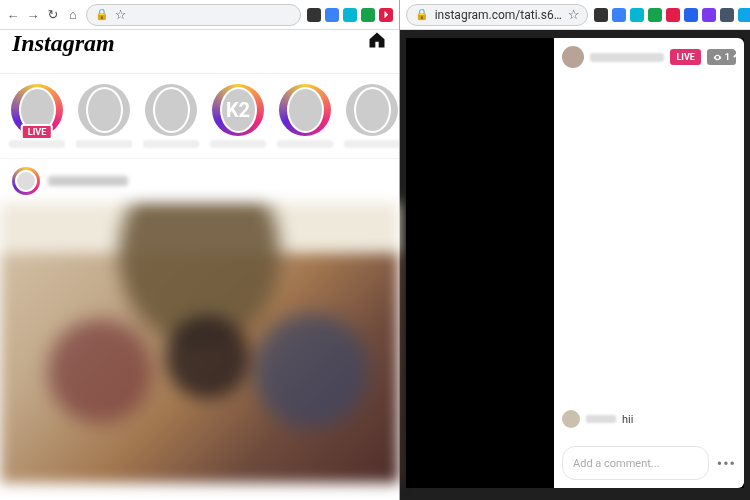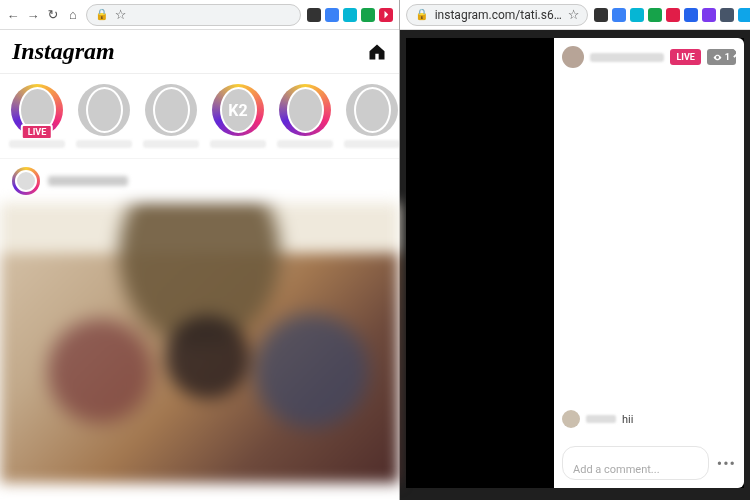--- a/index.html
+++ b/index.html
@@ -12,32 +12,32 @@
   .toolbar{display:flex;align-items:center;gap:6px;height:30px;background:#fff;padding:0 6px;border-bottom:1px solid #ddd}
   .tb-icon{width:14px;height:14px;display:flex;align-items:center;justify-content:center;color:#555;font-size:13px;line-height:1}
   .url-bar{flex:1;display:flex;align-items:center;height:22px;border:1px solid #ccc;border-radius:11px;padding:0 8px;background:#f1f3f4;font-size:12px;color:#333;gap:6px}
   .url-bar .url-text{flex:1;white-space:nowrap;overflow:hidden;text-overflow:ellipsis}
   .lock{font-size:11px;color:#555}
   .star{color:#555;font-size:13px}
   .ext-row{display:flex;align-items:center;gap:4px}
   .ext{width:14px;height:14px;border-radius:3px;display:flex;align-items:center;justify-content:center;font-size:10px}
 
   
-  .ig-header{display:flex;align-items:center;height:44px;border-bottom:1px solid #eee;padding:0 12px;gap:8px}
+  .ig-header{display:flex;align-items:flex-start;height:44px;border-bottom:1px solid #eee;padding:0 12px;gap:8px}
   .ig-logo{font-family:'Brush Script MT',cursive;font-size:24px;font-weight:bold;font-style:italic}
   .ig-search{flex:1;max-width:170px;margin:0 auto;display:flex;align-items:center;justify-content:center;height:24px;border:1px solid #e0e0e0;border-radius:3px;background:#fafafa;color:#999;font-size:12px;gap:4px}
   .home-ic{font-size:20px}
 
   
   .stories{display:flex;align-items:flex-start;gap:9px;padding:10px 8px;border-bottom:1px solid #f4f4f4;overflow:hidden}
   .story{display:flex;flex-direction:column;align-items:center;gap:4px;width:58px;flex:0 0 auto}
   .ring{width:52px;height:52px;border-radius:50%;display:flex;align-items:center;justify-content:center;position:relative}
   .ring.grad{background:conic-gradient(#f9ce34,#ee2a7b,#6228d7,#f9ce34);}
   .ring.grey{background:#c9c9c9}
-  .ring .inner{width:37px;height:46px;border-radius:50%;border:2px solid #fff;background:#ccc;overflow:hidden;display:flex;align-items:center;justify-content:center;font-size:16px;font-weight:bold;color:#fff}
+  .ring .inner{width:37px;height:46px;border-radius:50%;border:2px solid #fff;background:#ccc;overflow:hidden;display:flex;align-items:center;justify-content:center;font-size:20px;font-weight:bold;color:#fff}
   .story .uname{width:56px;height:8px;background:#eee;border-radius:3px;filter:blur(1px)}
   .live-badge{position:absolute;bottom:-4px;left:50%;transform:translateX(-50%);background:#e1306c;color:#fff;font-size:9px;font-weight:bold;padding:1px 5px;border-radius:3px;border:2px solid #fff}
 
   .k2{background:#000;color:#d9a441}
 
   
   .feed{background:#fff}
   .post-head{display:flex;align-items:center;gap:8px;padding:8px 12px}
   .post-av{width:28px;height:28px;border-radius:50%;background:conic-gradient(#f9ce34,#ee2a7b,#6228d7,#f9ce34);display:flex;align-items:center;justify-content:center}
   .post-av-in{width:22px;height:22px;border-radius:50%;background:#ddd;border:2px solid #fff}
@@ -60,21 +60,21 @@
   .chip{font-size:9px;font-weight:bold;color:#fff;padding:3px 6px;border-radius:3px}
   .chip.live{background:#e1306c}
   .chip.count{background:#8c8c8c;display:flex;align-items:center;gap:3px}
   .close-x{position:absolute;top:4px;right:-2px;color:#fff;font-size:18px;cursor:pointer}
   .lp-body{flex:1}
   .lp-comments{padding:0 8px 4px;font-size:11px;color:#444}
   .cmt{display:flex;align-items:center;gap:6px;margin:6px 0}
   .cmt .cav{width:18px;height:18px;border-radius:50%;background:#cbbfae}
   .cmt .cun{width:30px;height:8px;background:#ddd;border-radius:2px;filter:blur(1px)}
   .lp-foot{display:flex;align-items:center;padding:8px;gap:8px}
-  .lp-input{flex:1;height:26px;border:1px solid #e5e5e5;border-radius:13px;padding:16px 10px;font-size:11px;color:#aaa;display:flex;}
+  .lp-input{flex:1;height:26px;border:1px solid #e5e5e5;border-radius:13px;padding:16px 10px;font-size:11px;color:#aaa;display:flex;align-items:center}
   .dots{color:#777;font-size:16px;letter-spacing:1px}
 
   svg{display:block}
 </style>
 </head>
 <body>
 
 <div class="pane left">
   <div class="toolbar">
     <span class="tb-icon">←</span>

